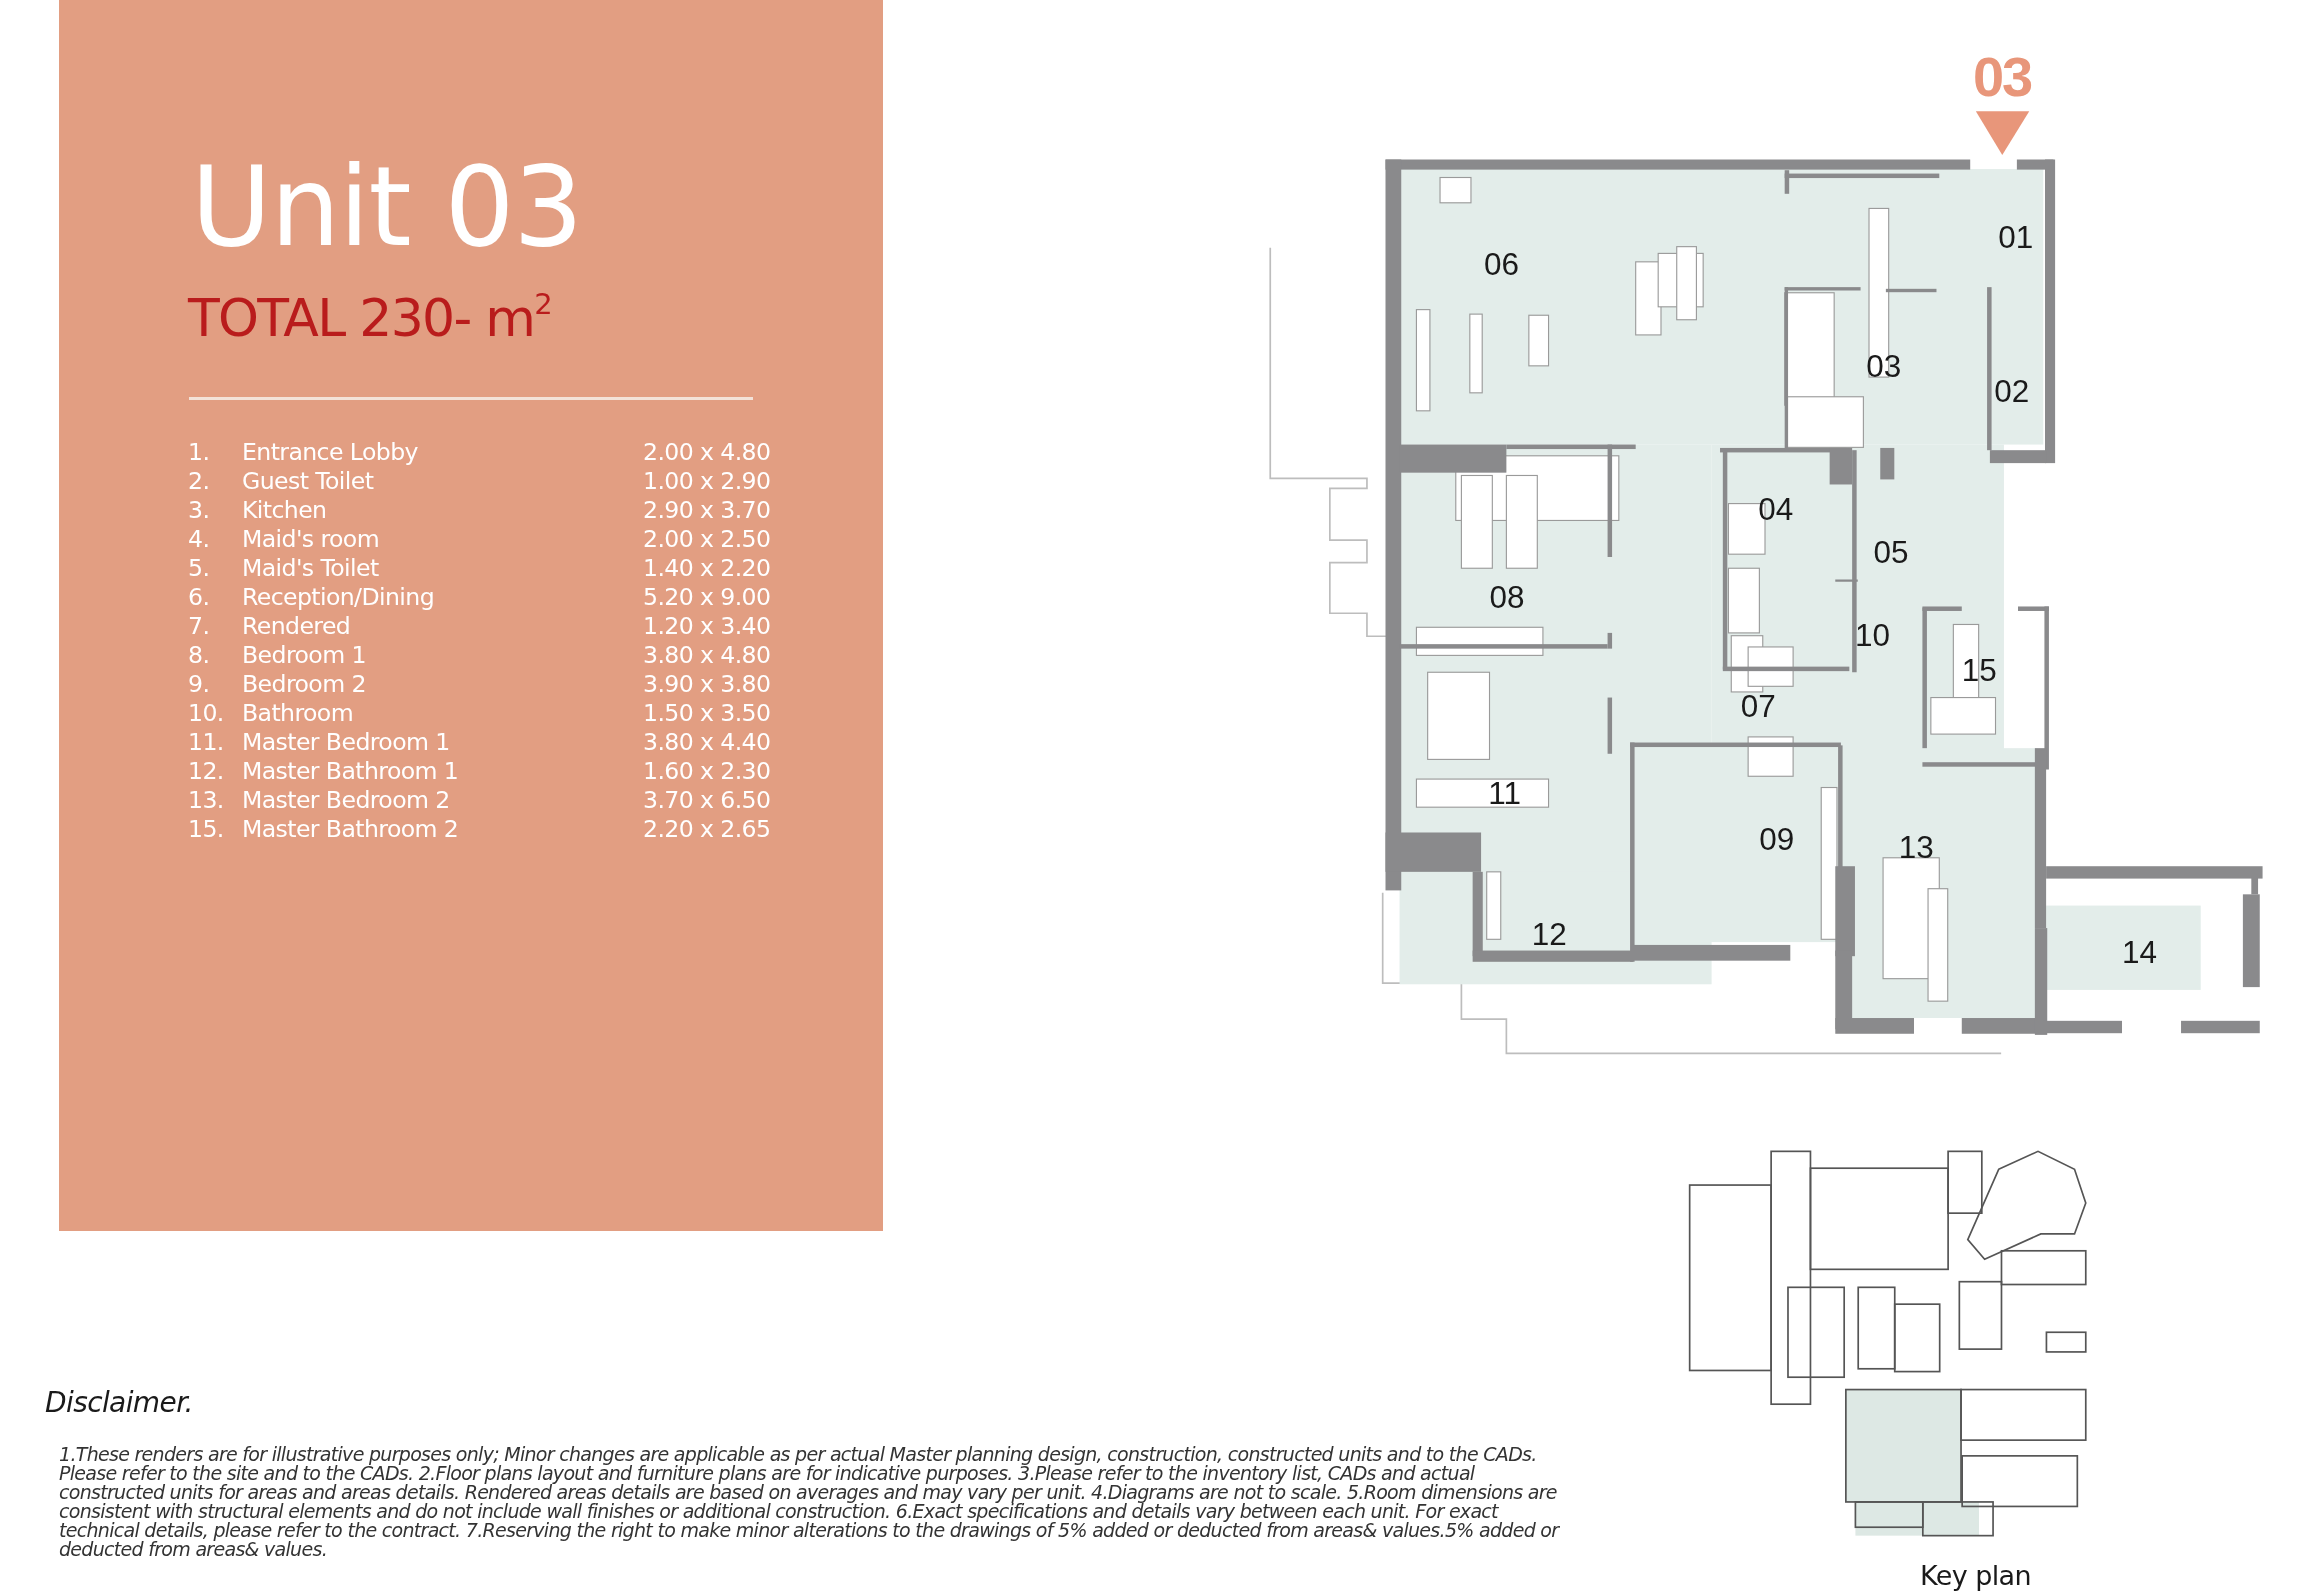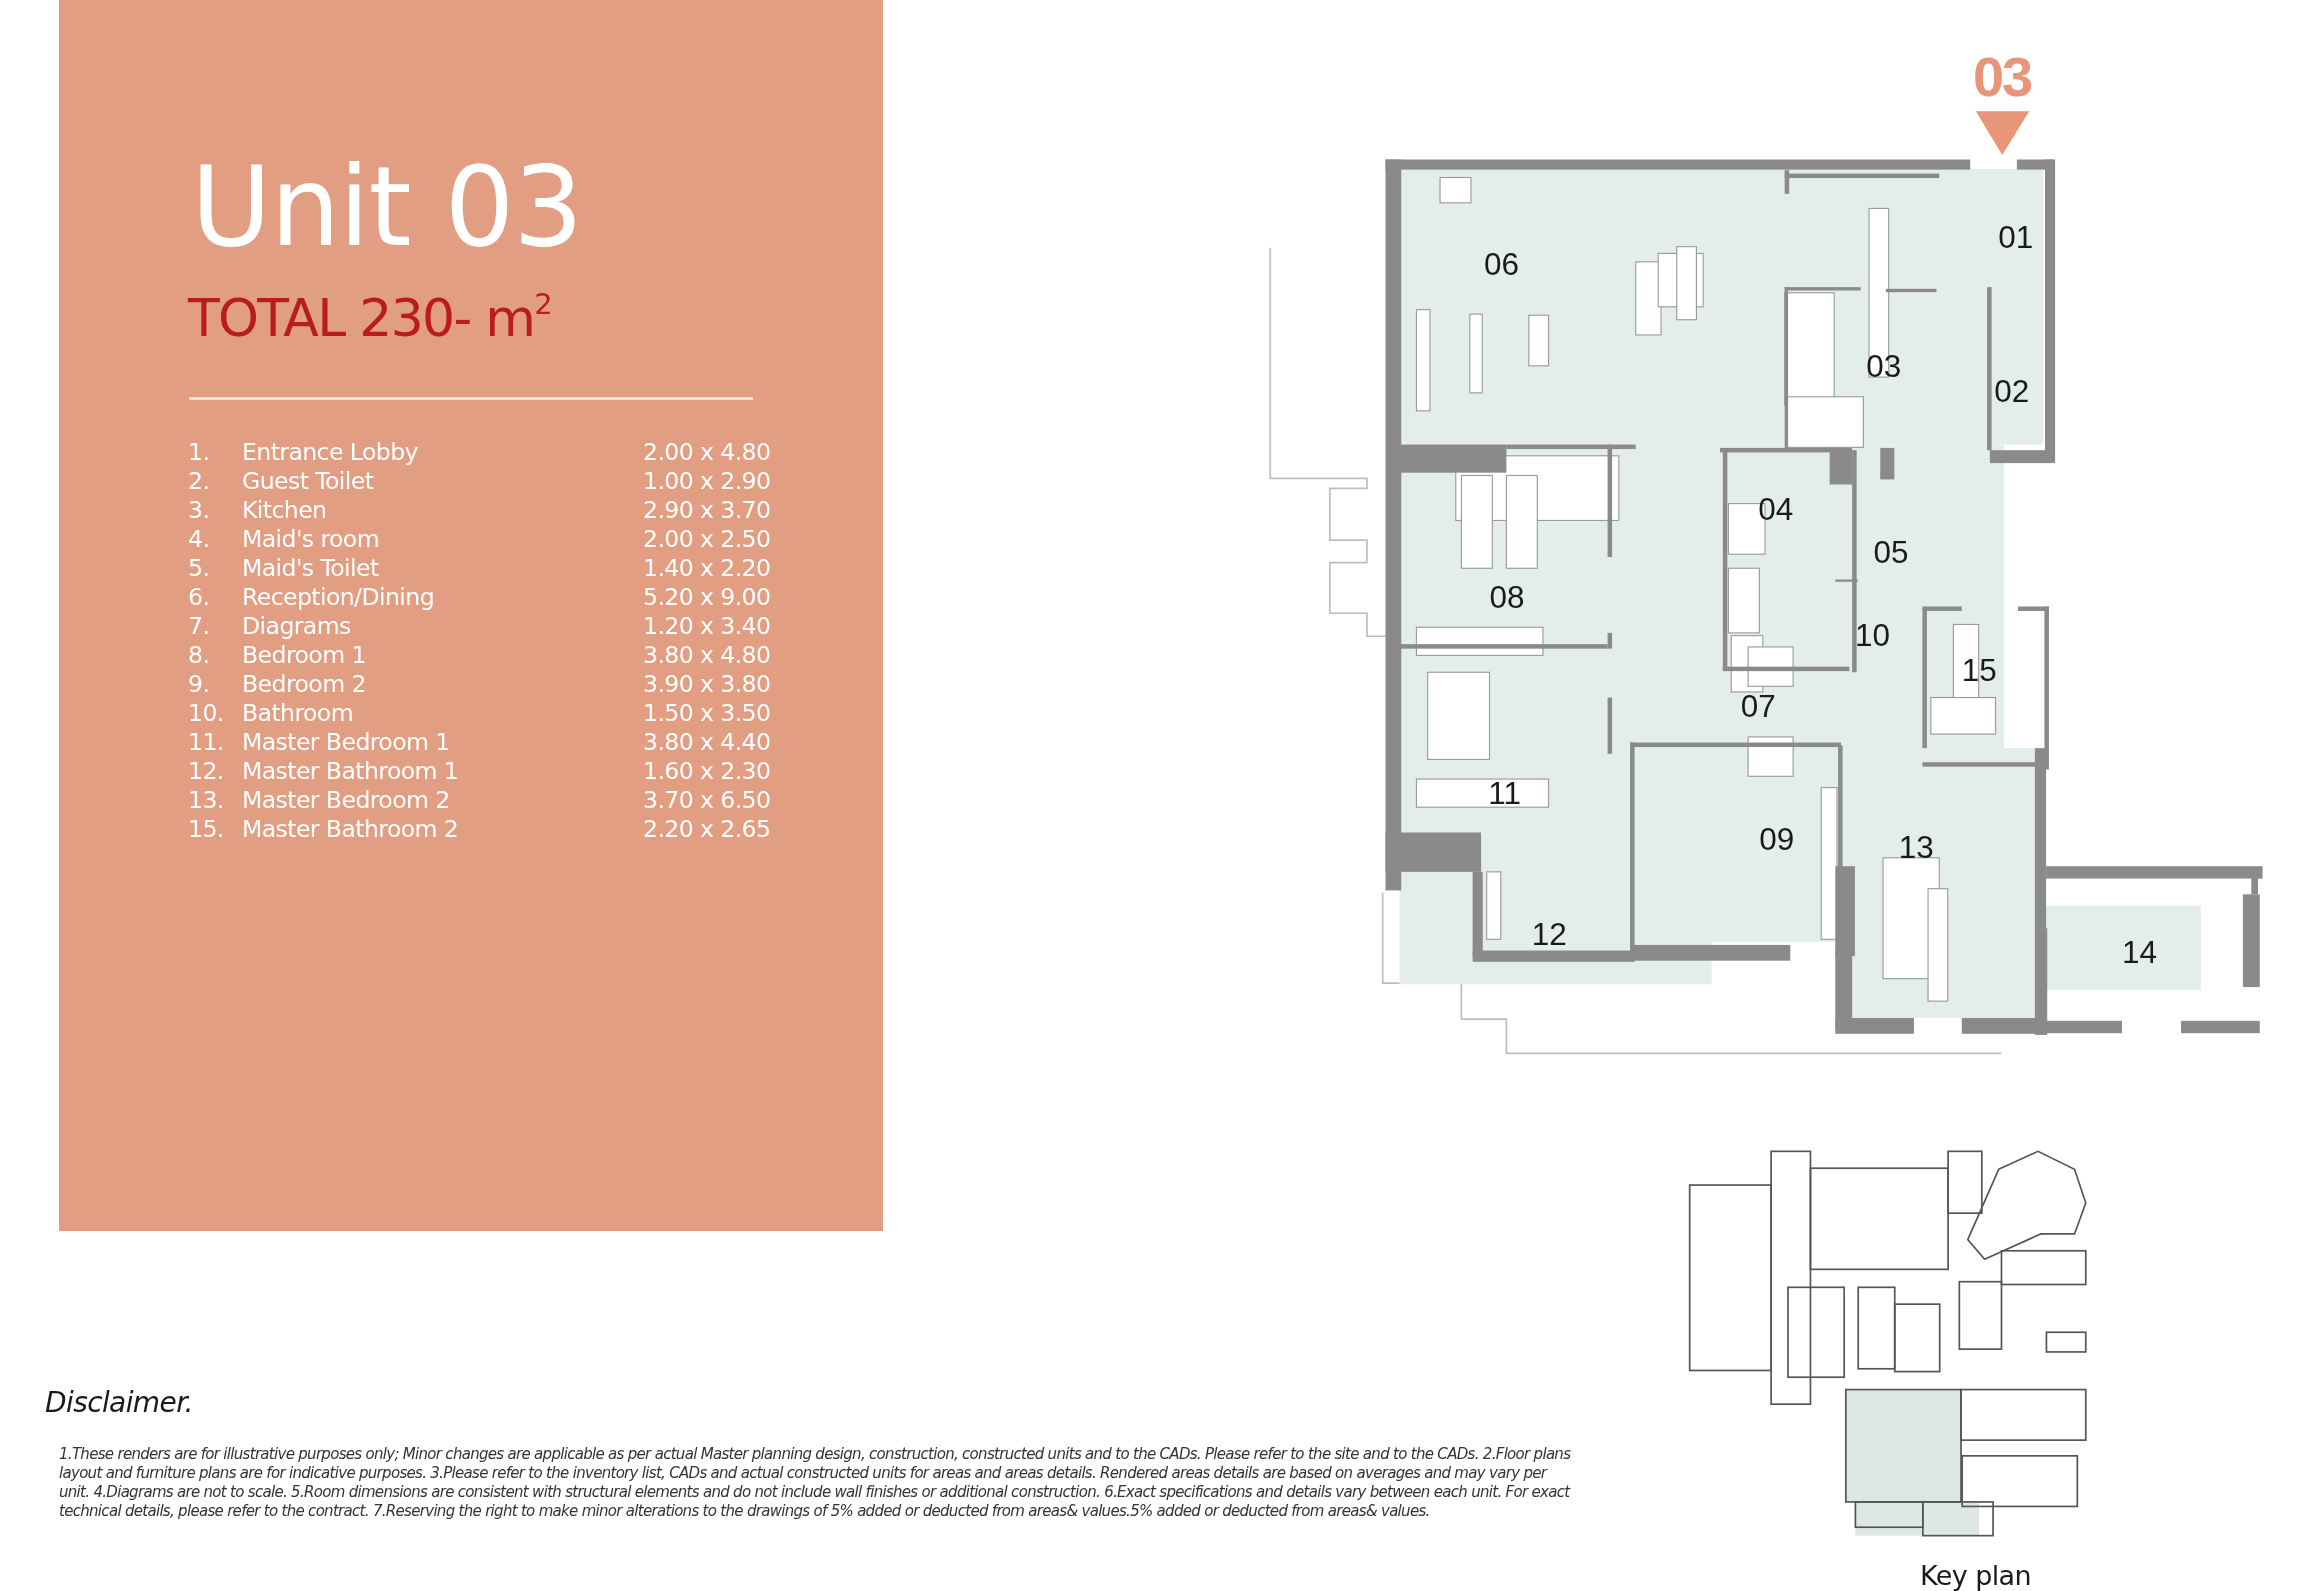--- a/index.html
+++ b/index.html
@@ -12,21 +12,21 @@
   .room-list { position:absolute; left:188px; top:437px; width:590px; }
   .room-row { display:flex; height:29px; align-items:center; color:#ffffff; font-size:23.6px; letter-spacing:-0.6px; }
   .room-num { width:35px; }
   .room-name { width:401px;margin-left:19px; }
   .room-dim { flex:1; }
   .floorplan { position:absolute; left:1259px; top:51px; width:1012px; height:1012px; }
   .marker-num { position:absolute; left:1967px; top:49px; width:70px; text-align:center; color:#E8967A; font-size:56px; font-weight:bold; font-family:"Liberation Sans", sans-serif; line-height:1; letter-spacing:-2.2px; }
   .keyplan { position:absolute; left:1670px; top:1130px; width:427px; height:427px; }
   .keyplan-label { position:absolute; left:1920px; top:1560px; font-size:27px; color:#1a1a1a; font-family:"DejaVu Sans", sans-serif; letter-spacing:-0.6px;text-align:center; }
   .disc-title { position:absolute; left:45px; top:1386px; font-size:28px; font-style:italic; color:#1a1a1a; letter-spacing:-0.6px; font-family:"DejaVu Sans", sans-serif; }
-  .disc-body { position:absolute; left:59px; top:1445px; width:1518px; font-size:15px; line-height:19px; font-style:italic; color:#333; letter-spacing:-0.7px; font-family:"DejaVu Sans", sans-serif; }
+  .disc-body { position:absolute; left:59px; top:1445px; width:1518px; font-size:19px; line-height:19px; font-style:italic; color:#333; letter-spacing:-0.7px; font-family:"DejaVu Sans", sans-serif; }
   .room-label { font-family:"Liberation Sans", sans-serif; font-size:56px; fill:#1a1a1a; }
 </style>
 </head>
 <body>
 
 <div class="panel"></div>
 <div class="unit-title">Unit 03</div>
 <div class="unit-total"><span>TOTAL 230- m</span><sup>2</sup></div>
 <div class="divider"></div>
 
@@ -56,21 +56,21 @@
       <span class="room-name">Maid's Toilet</span>
       <span class="room-dim">1.40 x 2.20</span>
     </div>
   <div class="room-row">
       <span class="room-num">6.</span>
       <span class="room-name">Reception/Dining</span>
       <span class="room-dim">5.20 x 9.00</span>
     </div>
   <div class="room-row">
       <span class="room-num">7.</span>
-      <span class="room-name">Diagrams</span>
+      <span class="room-name">Rendered</span>
       <span class="room-dim">1.20 x 3.40</span>
     </div>
   <div class="room-row">
       <span class="room-num">8.</span>
       <span class="room-name">Bedroom 1</span>
       <span class="room-dim">3.80 x 4.80</span>
     </div>
   <div class="room-row">
       <span class="room-num">9.</span>
       <span class="room-name">Bedroom 2</span>

